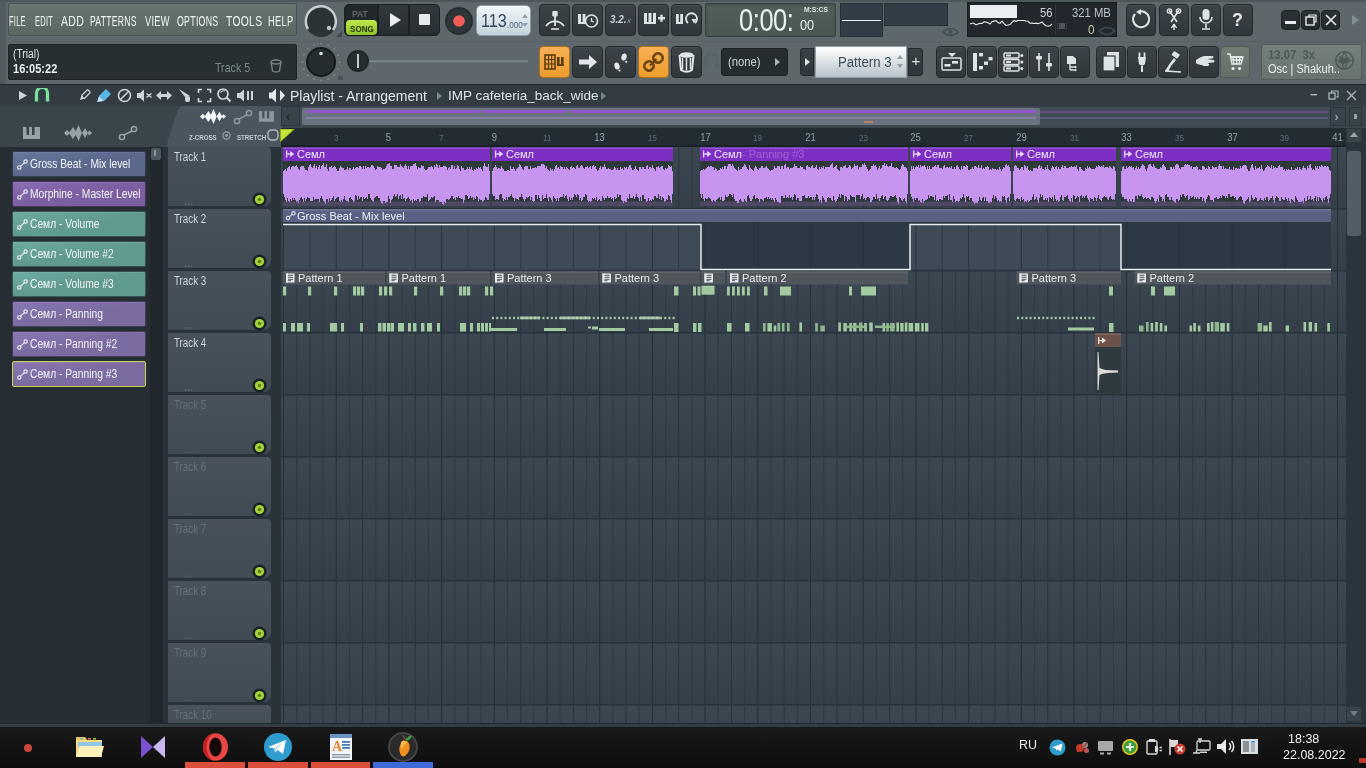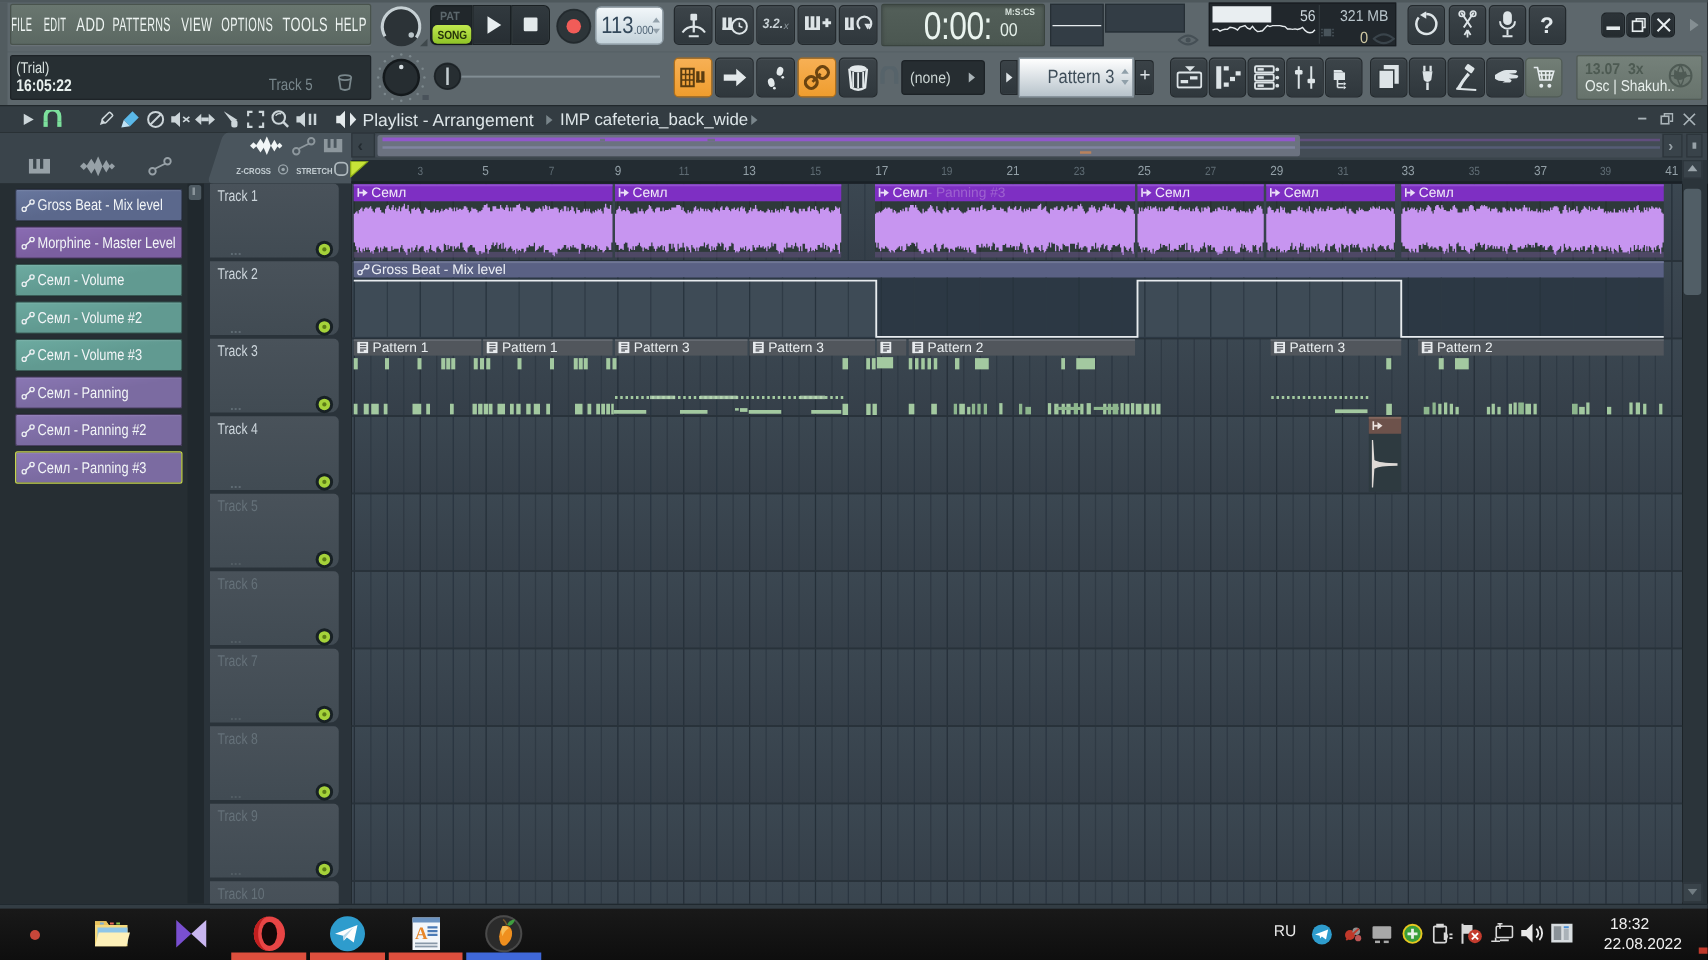--- a/index.html
+++ b/index.html
@@ -1267,15 +1267,15 @@
 <svg style="left:1216px;top:737px" width="20" height="19" viewBox="0 0 20 19">
       <path d="M1 7 l4 0 l5-5 l0 15 l-5-5 l-4 0z" fill="#e8e8e8"></path>
       <path d="M13 6 a4.5 4.5 0 0 1 0 7 M15.5 4 a8 8 0 0 1 0 11" stroke="#e8e8e8" stroke-width="1.5" fill="none"></path>
     </svg>
 <svg style="left:1240px;top:738px" width="19" height="17" viewBox="0 0 19 17">
       <rect x="1" y="1" width="17" height="15" fill="#d8dde0"></rect>
       <rect x="3" y="3" width="6" height="11" fill="#8a9298"></rect>
       <rect x="11" y="5" width="4" height="9" fill="#aab2b8"></rect>
       <rect x="11" y="3" width="4" height="1.5" fill="#4a90d8"></rect>
     </svg>
-<div class="t " style="left:1288px;top:733px;font-size:12.5px;color:#f0f0f0;font-weight:400;">18:32</div>
+<div class="t " style="left:1288px;top:733px;font-size:12.5px;color:#f0f0f0;font-weight:400;">18:38</div>
 <div class="t " style="left:1283px;top:749px;font-size:12.5px;color:#f0f0f0;font-weight:400;">22.08.2022</div>
 <div class="" style="left:1359px;top:758px;width:7px;height:5px;background:#c0392b;"></div>
 </div>
 </body></html>

